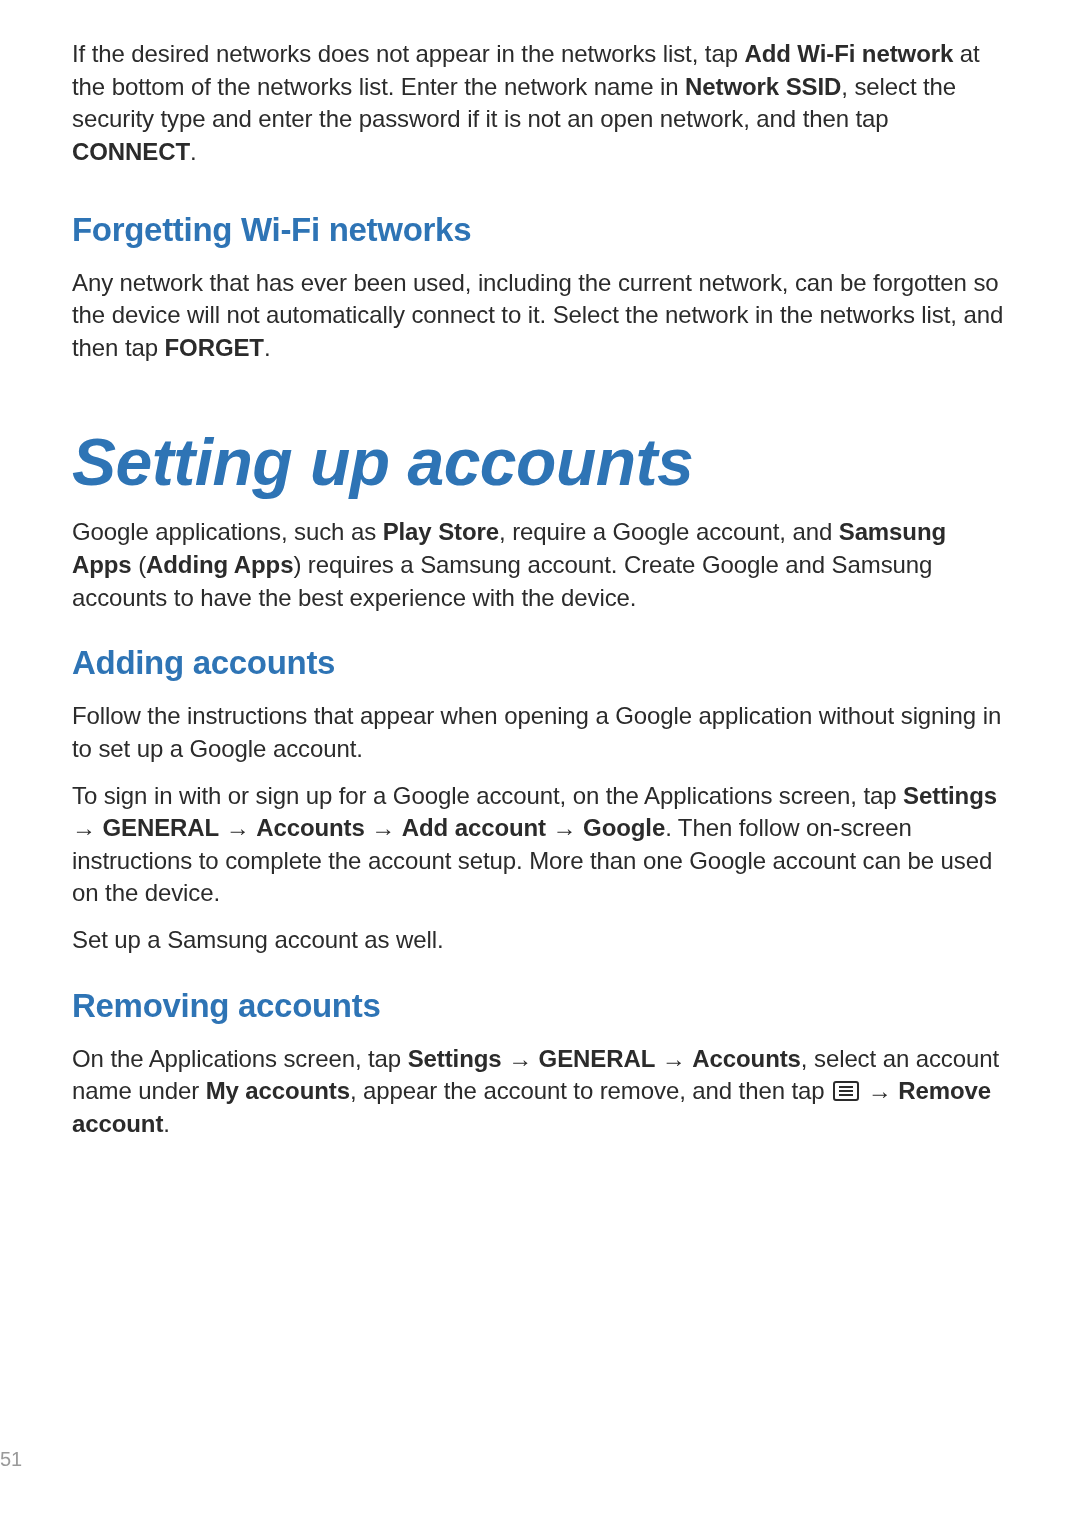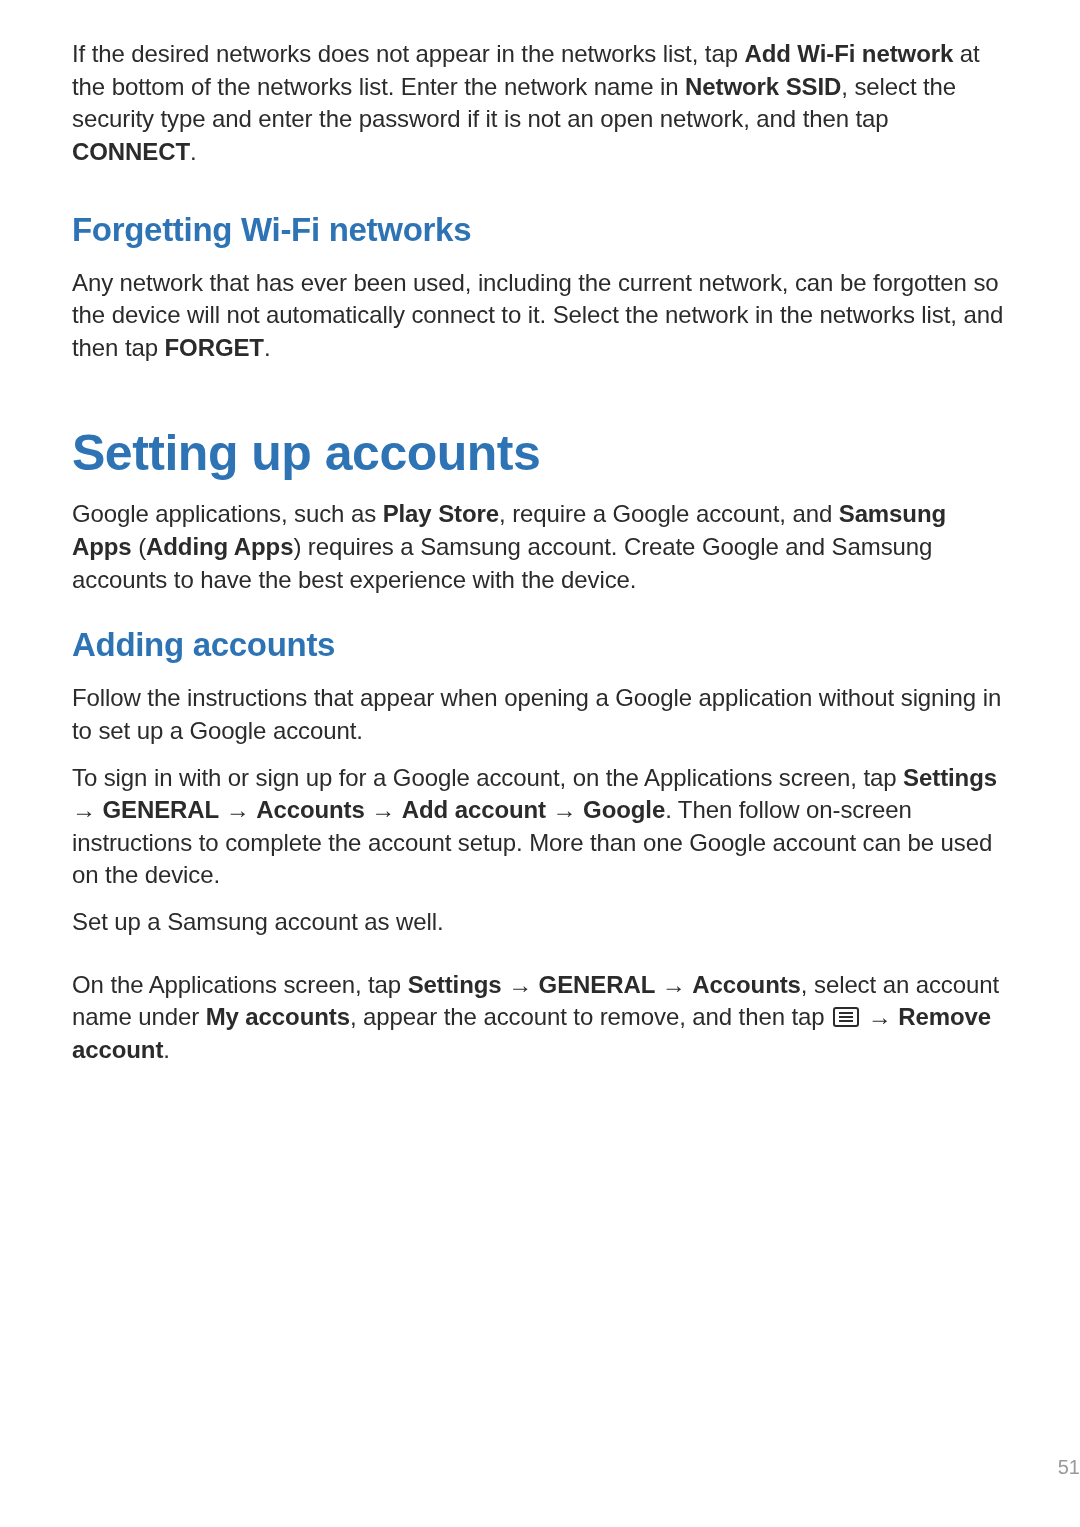--- a/index.html
+++ b/index.html
@@ -43,23 +43,24 @@
   h2.section {
     color: #2e74b5;
     font-weight: 700;
     font-size: 33px;
     margin: 0 0 18px 0;
     letter-spacing: -0.3px;
   }
   h1.big-section {
     color: #2e74b5;
     font-weight: 700;
-    font-size: 50px;
+    font-size: 66px;
     margin: 60px 0 16px 0;
     letter-spacing: -0.5px;
+    font-style: italic;
   }
   p.body {
     font-size: 24px;
     line-height: 1.36;
     margin: 0 0 14px 0;
     color: #2b2b2b;
     letter-spacing: -0.1px;
   }
   p.body .b { font-weight: 700; text-align: center; }
   .block { margin-bottom: 42px; }
@@ -70,24 +71,24 @@
   .menu-icon {
     display: inline-block;
     vertical-align: -2px;
     width: 26px;
     height: 20px;
     margin: 0 2px;
   }
   .menu-icon svg { display: block; }
   .page-number {
     position: absolute;
-    bottom: 48px;
+    bottom: 56px;
     left: 0;
     width: 100%;
-    text-align: right;
+    text-align: left;
     font-size: 20px;
     color: #9a9a9a;
   }
 </style>
 </head>
 <body>
 
 <div class="page">
 
 
@@ -116,20 +117,21 @@
     <div class="block tight">
       <h2 class="section">Adding accounts</h2>
       <p class="body">Follow the instructions that appear when opening a Google application without signing in to set up a Google account.</p>
       <p class="body">
         <span>To sign in with or sign up for a Google account, on the Applications screen, tap </span><span class="b">Settings</span><span class="arrow"> → </span><span class="b">GENERAL</span><span class="arrow"> → </span><span class="b">Accounts</span><span class="arrow"> → </span><span class="b">Add account</span><span class="arrow"> → </span><span class="b">Google</span><span>. Then follow on-screen instructions to complete the account setup. More than one Google account can be used on the device.</span>
       </p>
       <p class="body">Set up a Samsung account as well.</p>
     </div>
 
     <div class="block">
+      <h2 class="section">Removing accounts</h2>
       <p class="body">
         <span>On the Applications screen, tap </span><span class="b">Settings</span><span class="arrow"> → </span><span class="b">GENERAL</span><span class="arrow"> → </span><span class="b">Accounts</span><span>, select an account name under </span><span class="b">My accounts</span><span>, appear the account to remove, and then tap </span><span class="menu-icon"><svg viewBox="0 0 26 20">
               <rect x="1" y="1" width="24" height="18" rx="2" fill="none" stroke="#2b2b2b" stroke-width="2"></rect>
               <line x1="6" y1="6" x2="20" y2="6" stroke="#2b2b2b" stroke-width="2"></line>
               <line x1="6" y1="10" x2="20" y2="10" stroke="#2b2b2b" stroke-width="2"></line>
               <line x1="6" y1="14" x2="20" y2="14" stroke="#2b2b2b" stroke-width="2"></line>
             </svg></span><span class="arrow"> → </span><span class="b">Remove account</span><span>.</span>
       </p>
     </div>
 

